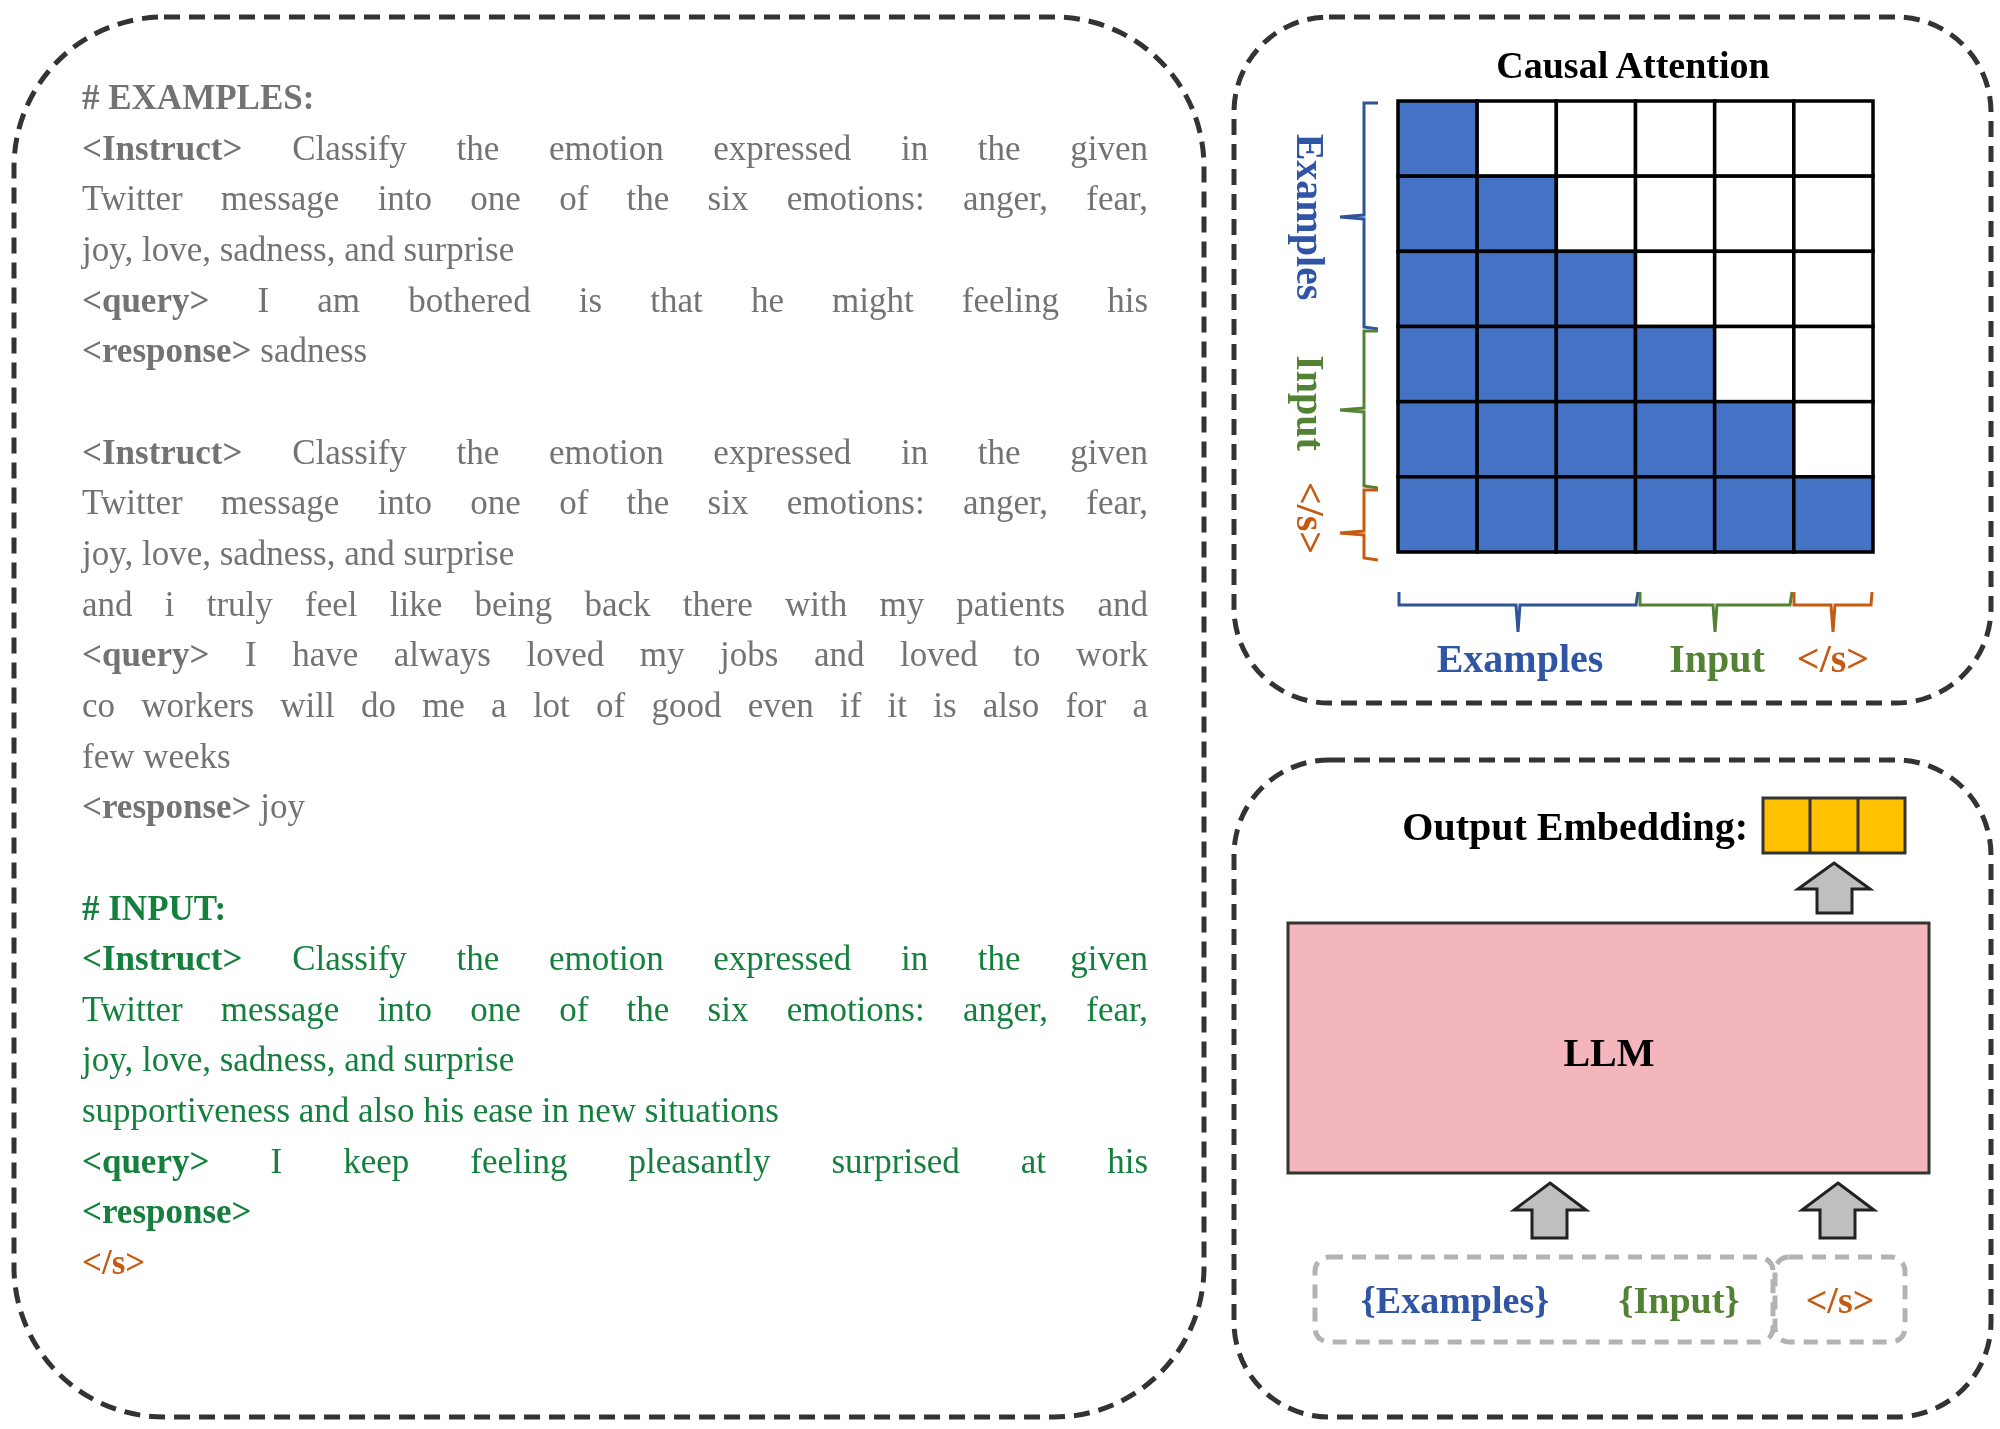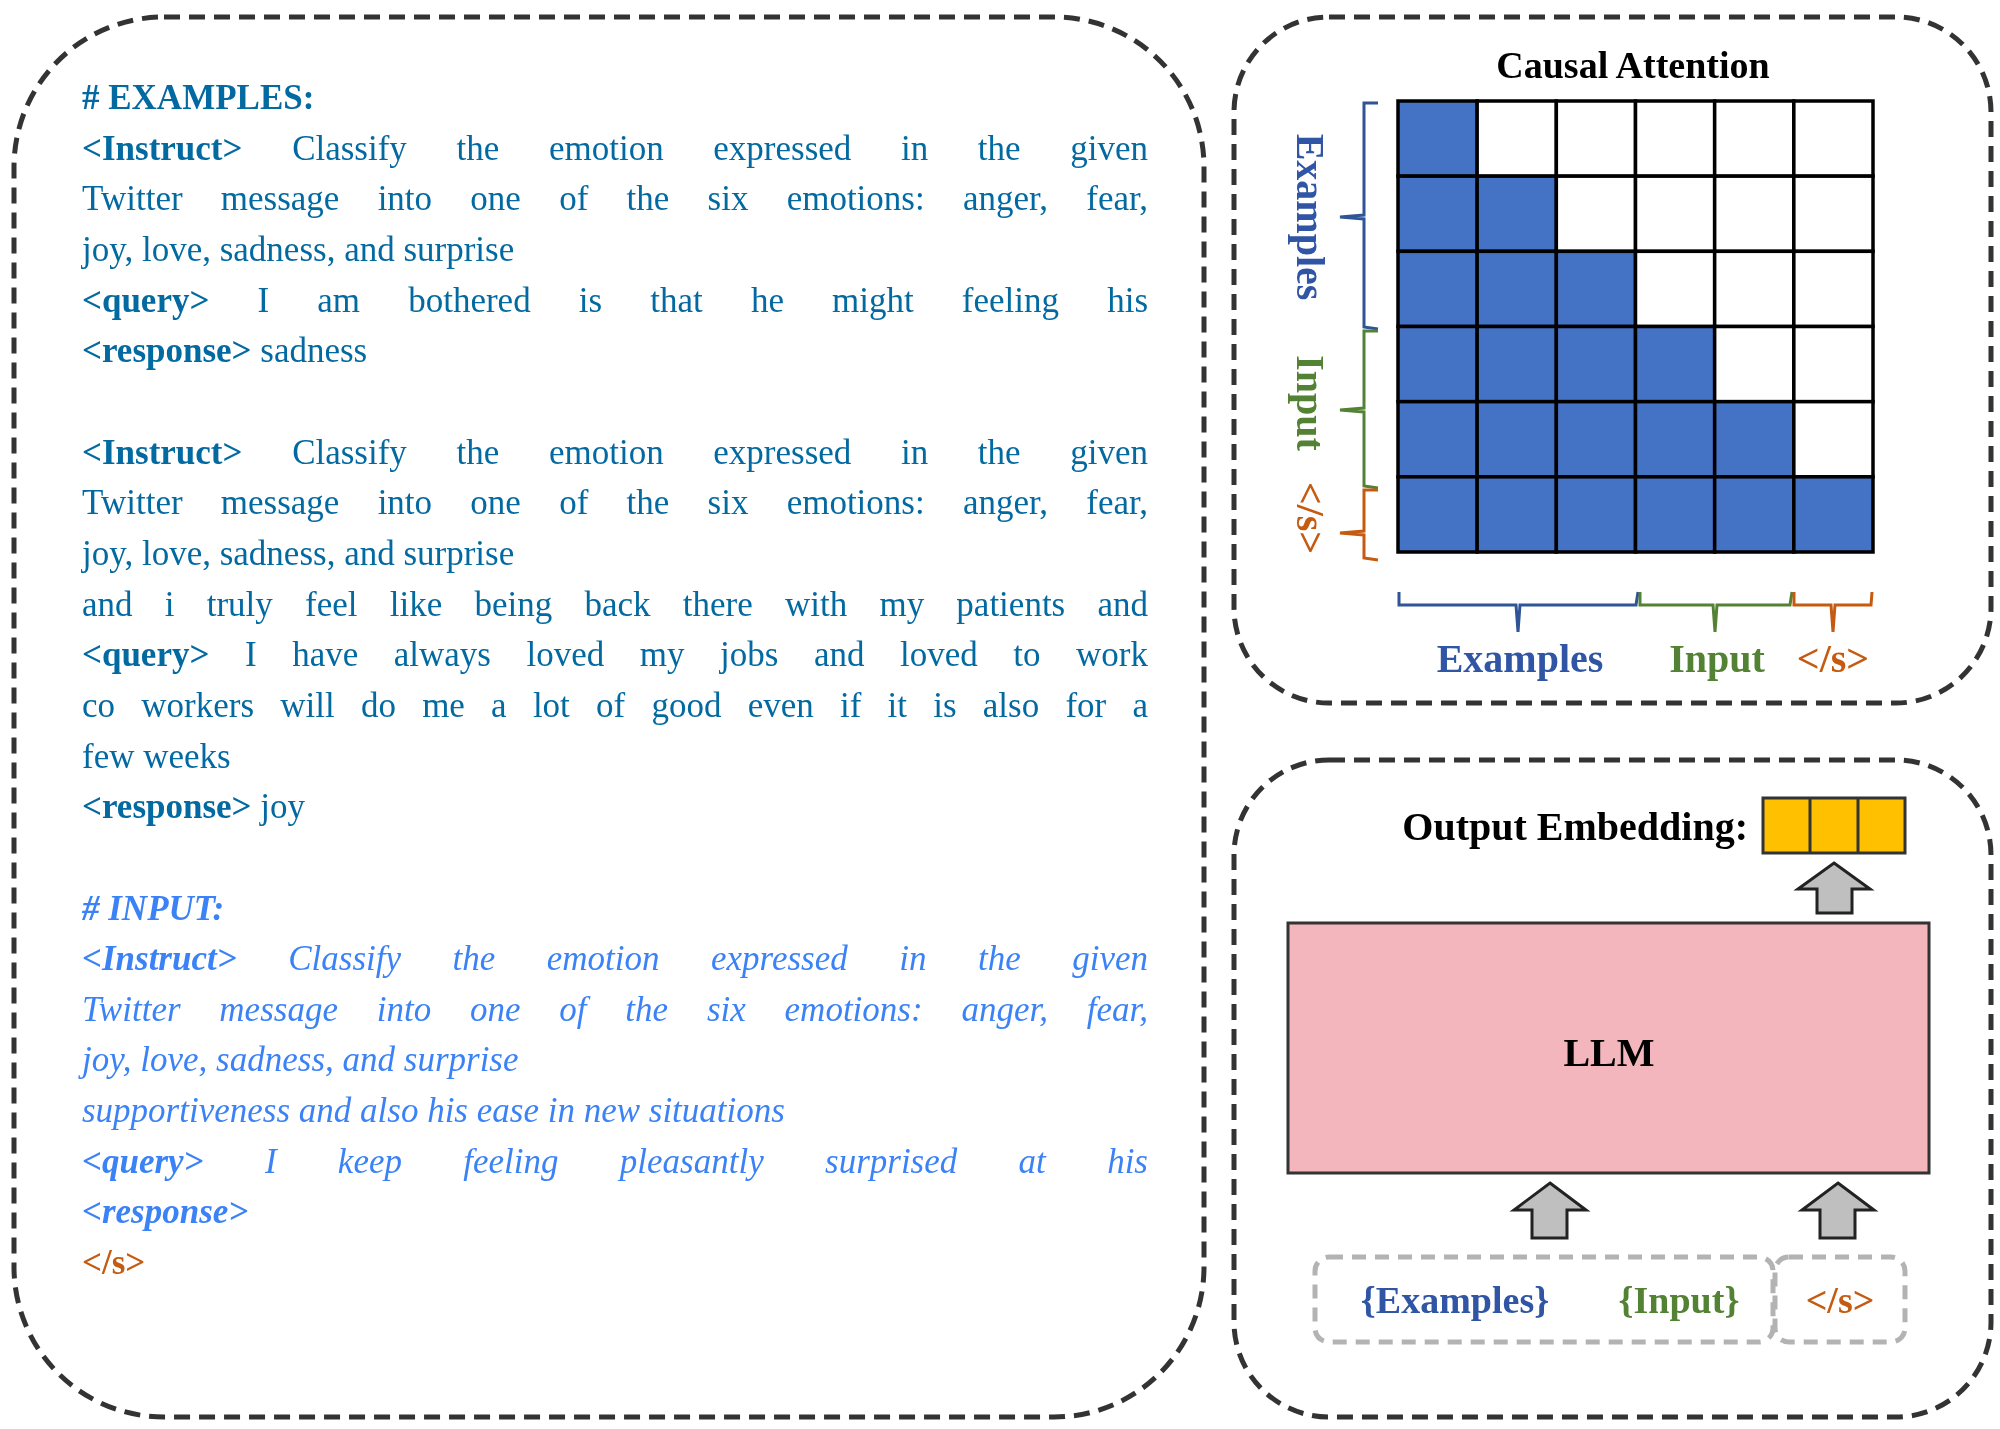--- a/index.html
+++ b/index.html
@@ -2,22 +2,22 @@
 <html><head>
 <meta charset="utf-8">
 <style>
   html, body { margin:0; padding:0; background:#ffffff; }
   body { width:2000px; height:1429px; position:relative; overflow:hidden;
          font-family:"Liberation Serif","DejaVu Serif",serif; }
   #canvas { position:absolute; left:0; top:0; width:2000px; height:1429px; }
   .prompt { position:absolute; left:82px; top:73px; width:1066px; }
   .line { height:50.67px; line-height:50.67px; font-size:35px; white-space:nowrap; overflow:visible; }
   .line.just { text-align:justify; text-align-last:justify; white-space:normal; overflow:hidden; }
-  .blue { color:#0369a1; }
-  .green { color:#3b82f6;font-style:italic; }
+  .blue { color:#737373; }
+  .green { color:#15803d; }
   .orange { color:#C55A11; }
   .b { font-weight:bold; }
   .svgtext-bold { font-family:"Liberation Serif","DejaVu Serif",serif; font-weight:bold; }
 </style>
 </head>
 <body>
 
 <svg id="canvas" width="2000" height="1429" viewBox="0 0 2000 1429" xmlns="http://www.w3.org/2000/svg">
 
   <rect x="14" y="17" width="1190" height="1400" rx="150" ry="150" fill="none" stroke="#333333" stroke-width="5" stroke-dasharray="16 9"></rect>

